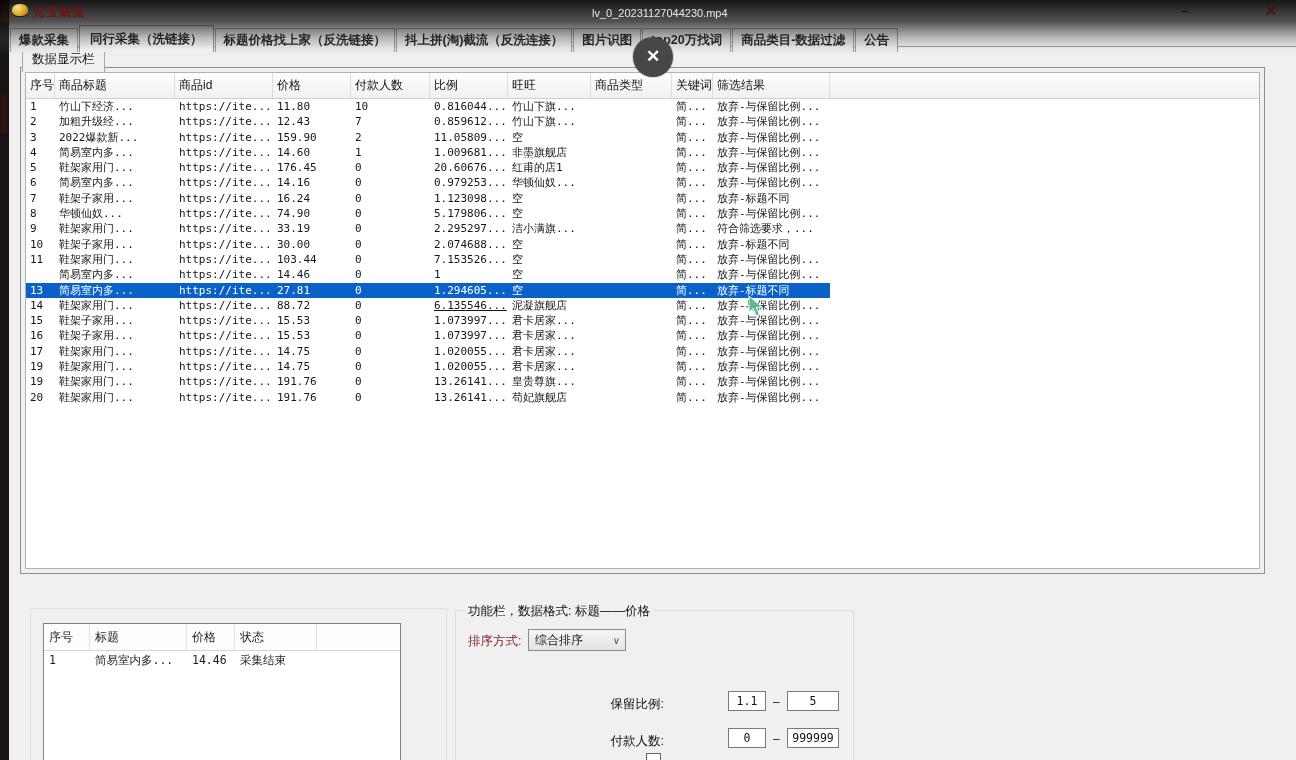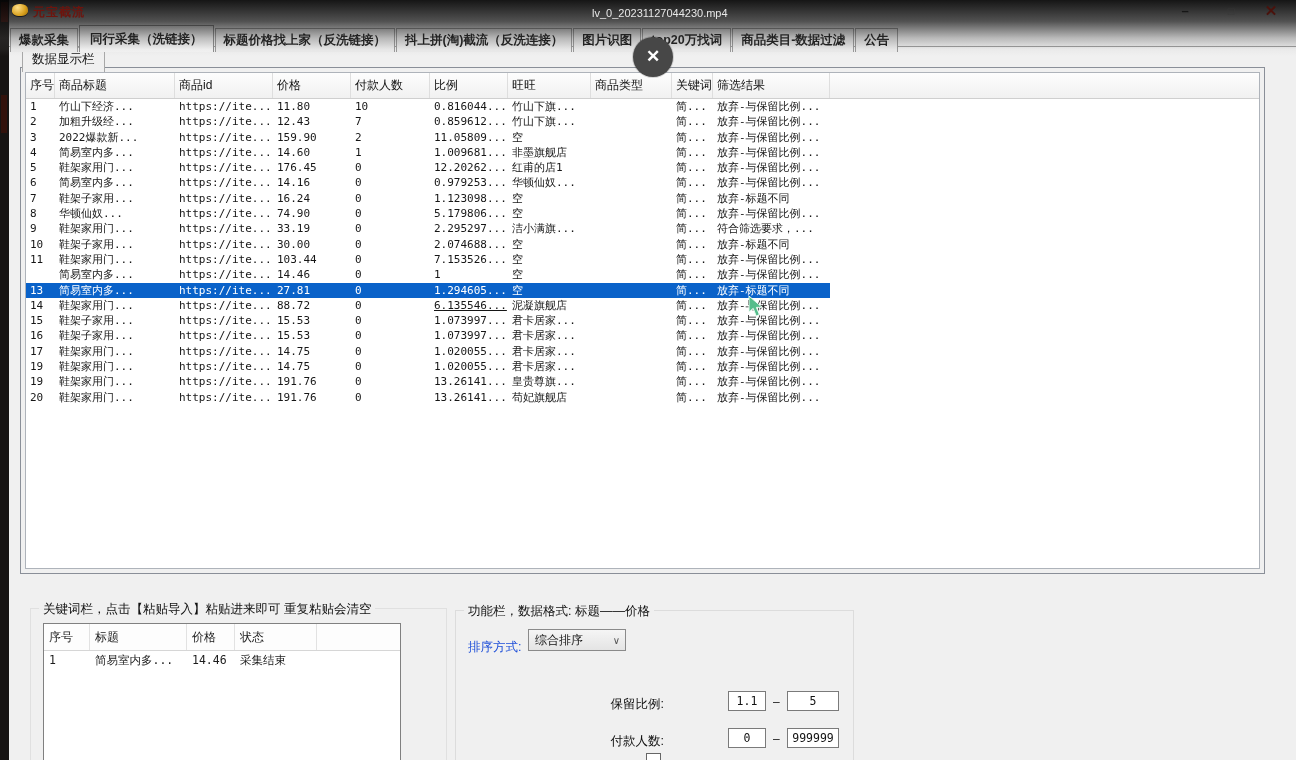--- a/index.html
+++ b/index.html
@@ -60,21 +60,21 @@
 
   .kw-box{left:30px;top:608px;width:415px;height:152px;border-color:#e0e0e0;}
   .kw-table{position:absolute;left:12px;top:14px;width:356px;height:200px;background:#fff;border:1px solid #808080;overflow:hidden;}
   .kw-header{display:flex;height:26px;line-height:26px;border-bottom:1px solid #d6d6d6;background:#fdfdfd;font-size:12px;}
   .kw-header .hcell{box-sizing:border-box;padding-left:5px;border-right:1px solid #e2e2e2;flex:none;overflow:hidden;white-space:nowrap;}
   .kw-header .hfill{flex:1;border-right:none;}
   .kw-row{display:flex;height:18px;line-height:18px;font-family:"DejaVu Sans Mono",monospace;font-size:11.5px;}
   .kw-row .cell{box-sizing:border-box;padding-left:5px;flex:none;overflow:hidden;white-space:nowrap;}
 
   .fn-box{left:455px;top:610px;width:397px;height:170px;border-color:#dcdcdc;}
-  .fn-label-row{position:absolute;left:12px;top:28px;font-size:12.5px;color:#1d4ed8;text-align:center;}
+  .fn-label-row{position:absolute;left:12px;top:22px;font-size:12.5px;color:#7f1d1d;text-align:center;}
   .combo{position:absolute;left:72px;top:18px;width:98px;height:22px;box-sizing:border-box;border:1px solid #8a8a8a;
     background:linear-gradient(#f5f5f5,#e4e4e4);line-height:20px;padding-left:6px;font-size:12px;color:#111;}
   .combo .arrow{position:absolute;right:5px;top:1px;font-size:10px;color:#555;}
   .fld-label{position:absolute;width:80px;text-align:right;font-size:12.5px;color:#111;}
   .num-input{position:absolute;height:20px;box-sizing:border-box;border:1px solid #7a7a7a;background:#fff;text-align:center;
     font-family:"DejaVu Sans Mono",monospace;font-size:11.5px;color:#111;padding:0;}
   .dash{position:absolute;font-size:12px;color:#222;}
   .note{position:absolute;left:2px;top:110px;width:205px;font-size:12px;line-height:13.5px;color:#1f1f1f;}
   .note span{display:block;}
   .part-checkbox{position:absolute;left:190px;top:142px;width:13px;height:13px;border:1px solid #666;background:#fff;}
@@ -167,21 +167,21 @@
             <span class="cell" style="width: 81px;"></span>
             <span class="cell" style="width: 41px;">简...</span>
             <span class="cell" style="width: 117px;">放弃-与保留比例...</span>
           </div>
           <div class="trow">
             <span class="cell" style="width: 29px;">5</span>
             <span class="cell" style="width: 120px;">鞋架家用门...</span>
             <span class="cell" style="width: 98px;">https://ite...</span>
             <span class="cell" style="width: 78px;">176.45</span>
             <span class="cell" style="width: 79px;">0</span>
-            <span class="cell" style="width: 78px;">12.20262...</span>
+            <span class="cell" style="width: 78px;">20.60676...</span>
             <span class="cell" style="width: 83px;">红甫的店1</span>
             <span class="cell" style="width: 81px;"></span>
             <span class="cell" style="width: 41px;">简...</span>
             <span class="cell" style="width: 117px;">放弃-与保留比例...</span>
           </div>
           <div class="trow">
             <span class="cell" style="width: 29px;">6</span>
             <span class="cell" style="width: 120px;">简易室内多...</span>
             <span class="cell" style="width: 98px;">https://ite...</span>
             <span class="cell" style="width: 78px;">14.16</span>
@@ -364,21 +364,20 @@
     </div>
   </div>
 
   <div class="overlay-close">✕</div>
 
   <svg class="cursor" width="18" height="22" viewBox="0 0 18 22">
     <polygon points="1,0 1,16 5.2,12.4 8.2,20 11.4,18.6 8.4,11.4 14,11.2" fill="#55bd8b" stroke="#eafaf1" stroke-width="1"></polygon>
   </svg>
 
   <div class="groupbox kw-box">
-    <div class="gb-label">关键词栏，点击【粘贴导入】粘贴进来即可  重复粘贴会清空</div>
     <div class="kw-table">
       <div class="kw-header" id="kwHeader">
           <span class="hcell" style="width: 46px;">序号</span>
           <span class="hcell" style="width: 97px;">标题</span>
           <span class="hcell" style="width: 48px;">价格</span>
           <span class="hcell" style="width: 82px;">状态</span>
           <span class="hcell hfill"></span>
         </div>
       <div id="kwBody">
           <div class="kw-row">

